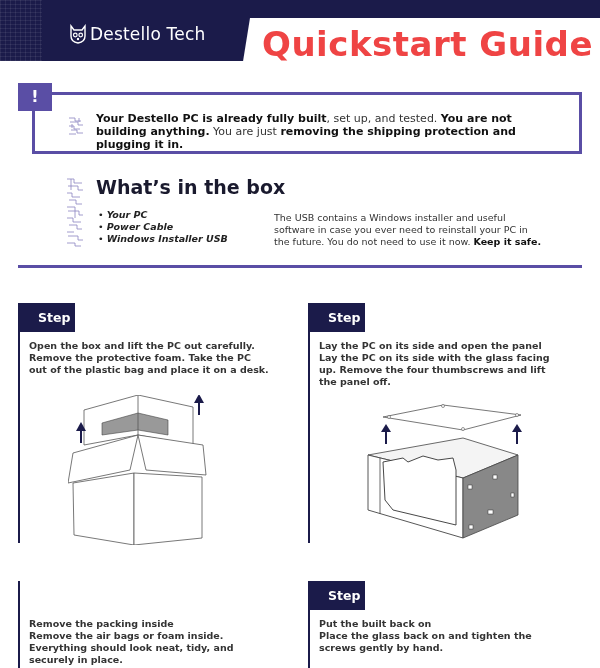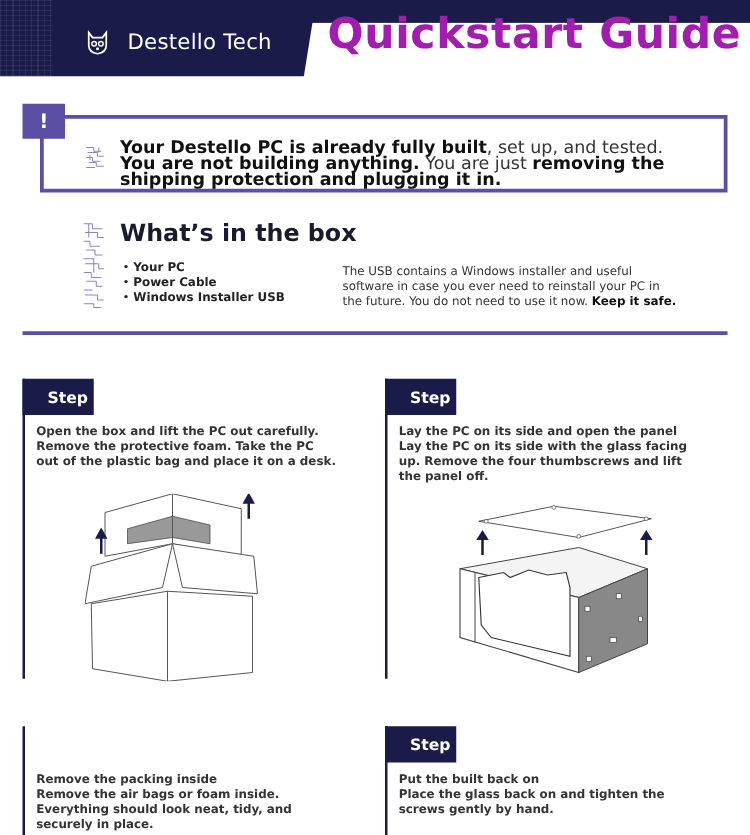--- a/index.html
+++ b/index.html
@@ -8,38 +8,38 @@
 
   
   .header { position: absolute; left: 0; top: 0; width: 600px; height: 61px; background: #1b1b4a; }
   .header .pattern { position: absolute; left: 0; top: 0; width: 42px; height: 61px;
     background-image:
       repeating-linear-gradient(0deg, rgba(255,255,255,0.07) 0 1px, transparent 1px 4px),
       repeating-linear-gradient(90deg, rgba(255,255,255,0.07) 0 1px, transparent 1px 5px);
   }
   .header .white-tab { position: absolute; left: 240px; top: 18px; width: 360px; height: 62px; background: #fff;
     clip-path: polygon(10px 0, 100% 0, 100% 100%, 0 100%); }
-  .brand { position: absolute; left: 68px; top: 24px; display: flex; align-items: center; gap: 14px; }
+  .brand { position: absolute; left: 68px; top: 24px; display: flex; align-items: center; gap: 2px; }
   .brand-icon { width: 20px; height: 20px; }
   .brand-name { color: #ffffff; font-family: "DejaVu Sans", sans-serif; font-size: 17px; letter-spacing: 0.2px; }
-  .title { position: absolute; left: 262px; top: 7px; font-family: "DejaVu Sans", sans-serif; font-weight: bold;
-    font-size: 34px; color: #a21caf; letter-spacing: 0.5px; }
+  .title { position: absolute; left: 262px; top: 24px; font-family: "DejaVu Sans", sans-serif; font-weight: bold;
+    font-size: 34px; color: #ef4444; letter-spacing: 0.5px; }
 
   
   .notice { position: absolute; left: 32px; top: 92px; width: 550px; height: 62px; border: 3px solid #5a4ea5; }
   .notice-badge { position: absolute; left: 18px; top: 83px; width: 34px; height: 28px; background: #5a4ea5;
     color: #fff; font-weight: bold; font-size: 16px; text-align: center; line-height: 28px; }
   .notice-chip { position: absolute; left: 68px; top: 116px; width: 16px; height: 20px; }
-  .notice-text { position: absolute; left: 96px; top: 112px; width: 450px; font-size: 14px; line-height: 13px; color: #333; }
+  .notice-text { position: absolute; left: 96px; top: 112px; width: 450px; font-size: 11px; line-height: 13px; color: #333; }
   .notice-text b { color: #111; }
 
   
   .chip-tall { position: absolute; left: 66px; top: 176px; width: 18px; height: 72px; }
   .box-title { position: absolute; left: 96px; top: 176px; font-size: 19px; color: #1a1a2e; }
-  .box-list { position: absolute; left: 98px; top: 209px; list-style: none; font-size: 9.5px; line-height: 12px; font-weight: bold; color: #222; }
+  .box-list { position: absolute; left: 98px; top: 209px; list-style: none; font-size: 9.5px; line-height: 12px; font-weight: bold; color: #222; font-style: italic; }
   .box-list li::before { content: "• "; font-weight: normal; }
   .box-note { position: absolute; left: 274px; top: 212px; width: 270px; font-size: 9.5px; line-height: 12px; color: #333; }
   .box-note b { color: #111; }
   .divider { position: absolute; left: 18px; top: 265px; width: 564px; height: 3px; background: #5a4ea5; }
 
   
   .step { position: absolute; }
   .step .bar { position: absolute; left: 0; top: 0; width: 2px; background: #1b1b4a; }
   .step .label { position: absolute; left: 0; top: 0; width: 57px; height: 29px; background: #1b1b4a; color: #fff;
     font-weight: bold; font-size: 12.5px; line-height: 29px; padding-left: 20px; }

